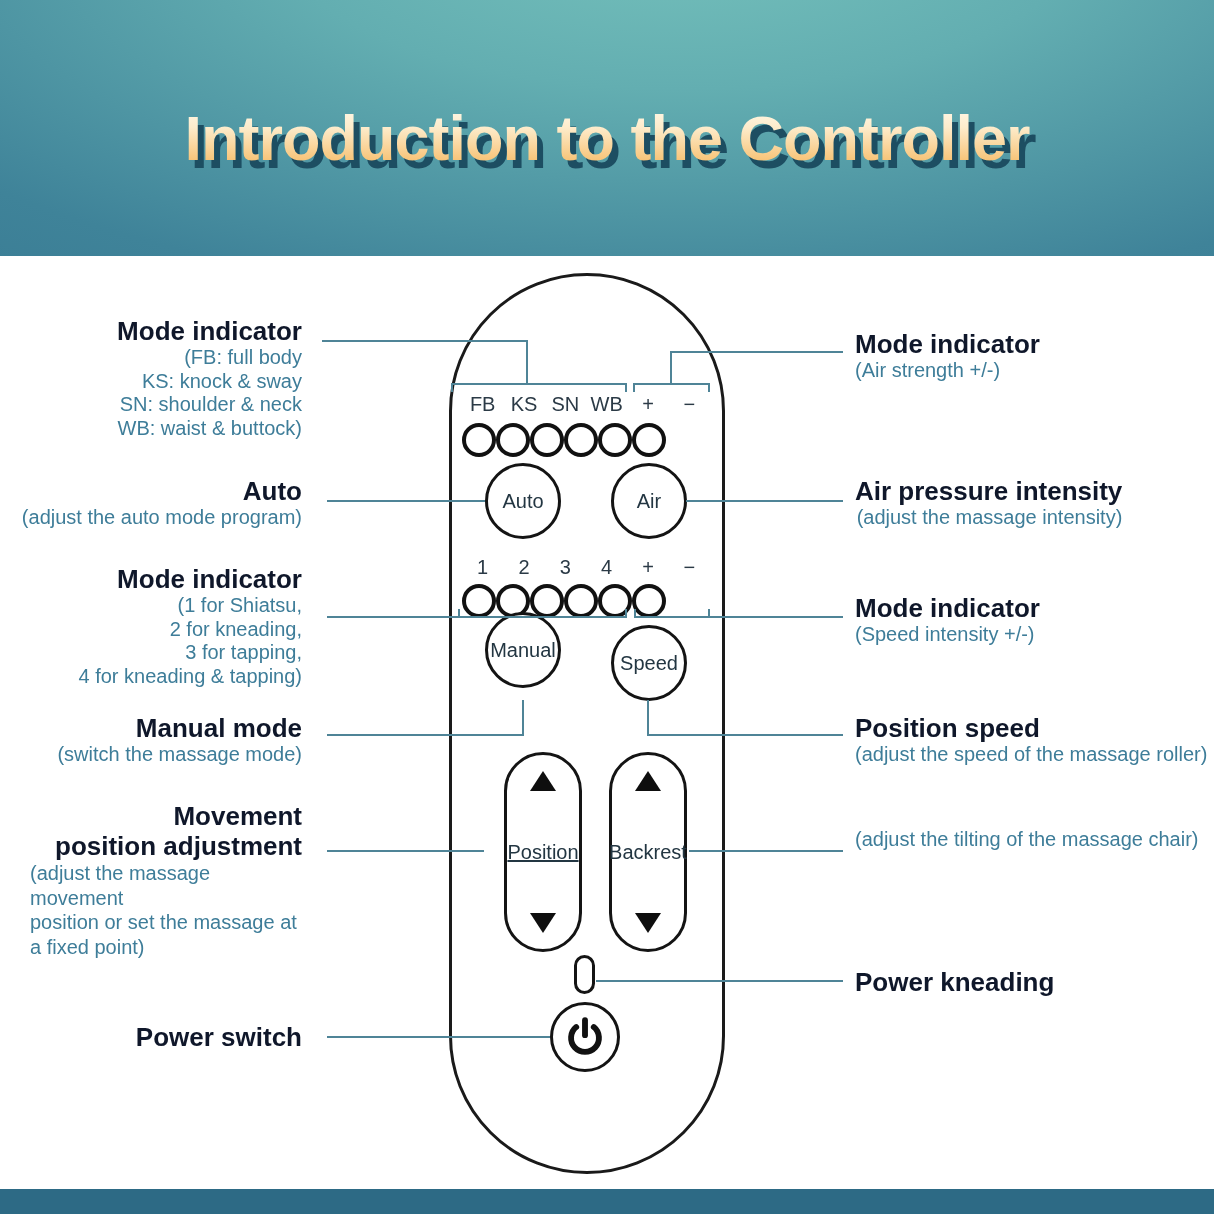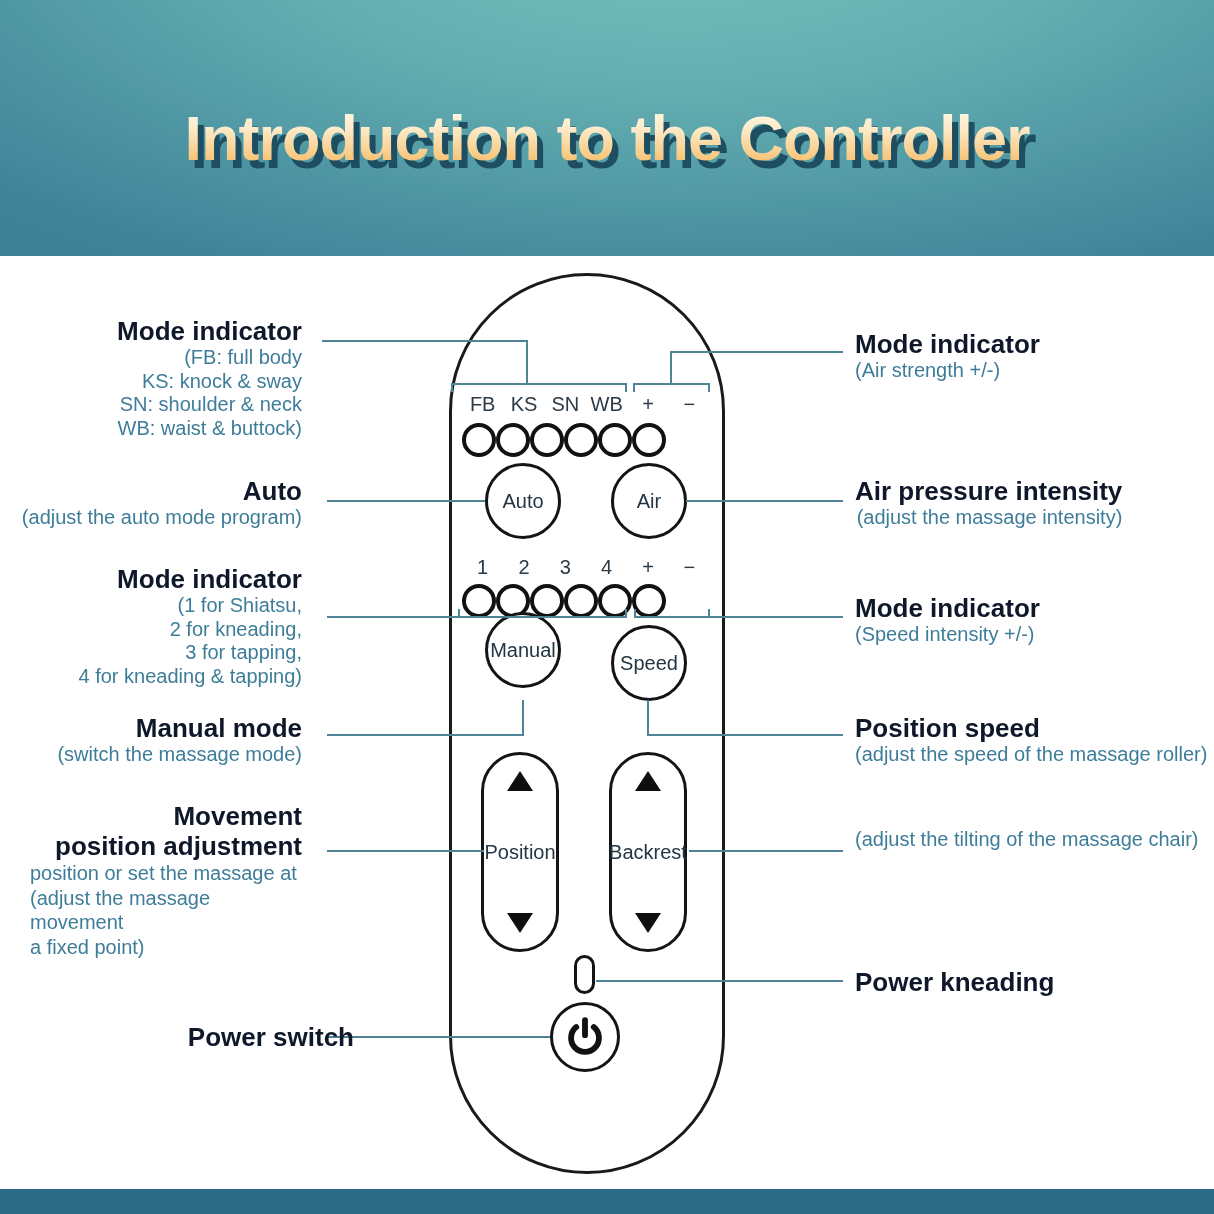--- a/index.html
+++ b/index.html
@@ -114,21 +114,21 @@
     <span class="led"></span>
   </div>
 
   <div class="btn-round" style="left:485px; top:612px;">
     <span>Manual</span>
   </div>
   <div class="btn-round" style="left:611px; top:625px;">
     <span>Speed</span>
   </div>
 
-  <div class="rocker" style="left:481px; top:752px;">
+  <div class="rocker" style="left:504px; top:752px;text-decoration:underline;">
     <span class="tri-up"></span>
     <span>Position</span>
     <span class="tri-down"></span>
   </div>
   <div class="rocker" style="left:609px; top:752px;gap:18px;">
     <span class="tri-up"></span>
     <span>Backrest</span>
     <span class="tri-down"></span>
   </div>
 
@@ -188,26 +188,26 @@
   </div>
 
   <div class="lbl ralign" style="top:713px; right:912px;">
     <div class="lbl-h">Manual mode</div>
     <div class="lbl-s">(switch the massage mode)</div>
   </div>
 
   <div class="lbl" style="top:801px; left:30px; width:272px;">
     <div class="lbl-h ra">Movement</div>
     <div class="lbl-h ra">position adjustment</div>
+    <div class="lbl-s wide">(adjust the massage movement</div>
     <div class="lbl-s wide">position or set the massage at</div>
-    <div class="lbl-s wide">(adjust the massage movement</div>
     <div class="lbl-s wide">a fixed point)</div>
   </div>
 
-  <div class="lbl ralign" style="top:1022px; right:860px;margin-left:23px;">
+  <div class="lbl ralign" style="top:1022px; right:912px;margin-left:23px;">
     <div class="lbl-h">Power switch</div>
   </div>
 
   <div class="lbl" style="top:329px; left:855px;">
     <div class="lbl-h">Mode indicator</div>
     <div class="lbl-s">(Air strength +/-)</div>
   </div>
 
   <div class="lbl" style="top:476px; left:855px;text-align:right;">
     <div class="lbl-h">Air pressure intensity</div>

